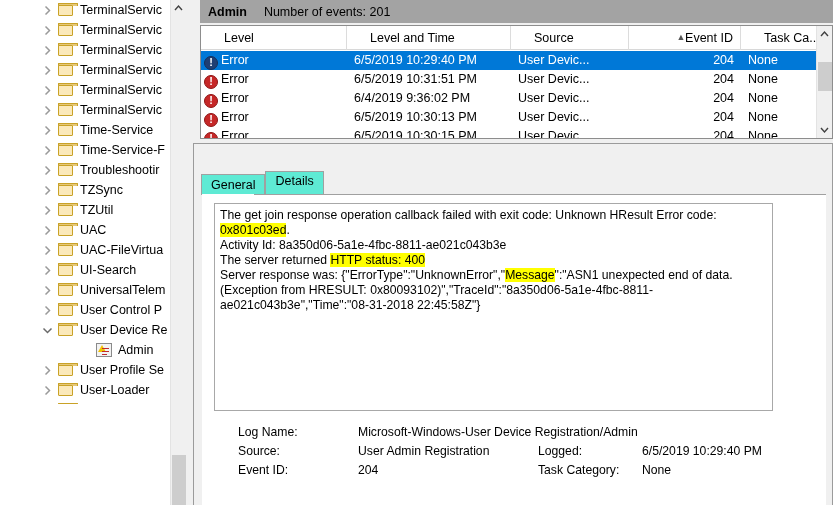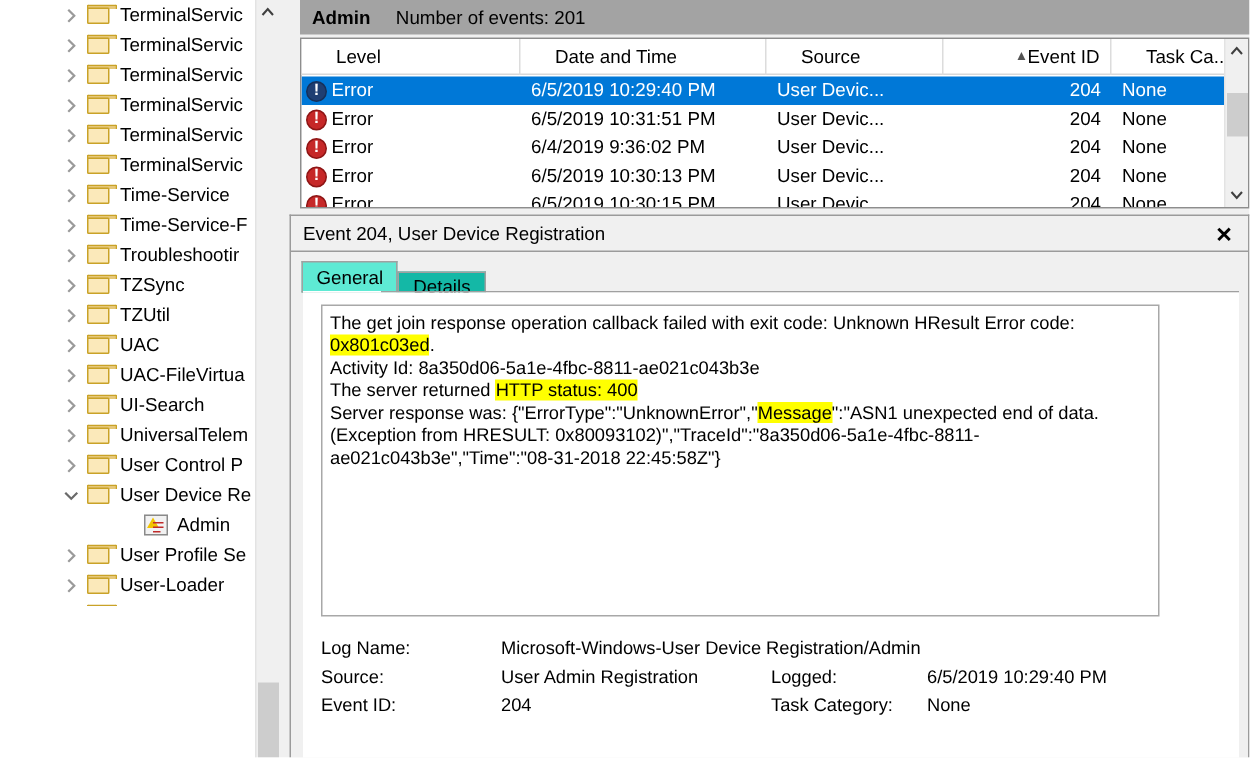--- a/index.html
+++ b/index.html
@@ -196,21 +196,21 @@
     left: 0;
     width: 616px;
     height: 19px;
     display: flex;
     align-items: center;
     font-size: 12.5px;
     box-sizing: border-box;
   }
   .evt-row.selected { background: #0078d7; color: #ffffff; }
   .evt-cell { height: 19px; line-height: 19px; white-space: nowrap; overflow: hidden; box-sizing: border-box; }
-  .evt-cell.level { width: 146px; padding-left: 3px; display: flex; align-items: center; }
+  .evt-cell.level { width: 146px; padding-left: 3px; display: flex; align-items: flex-end; }
   .evt-cell.date { width: 164px; padding-left: 7px; }
   .evt-cell.source { width: 118px; padding-left: 7px; }
   .evt-cell.eid { width: 112px; text-align: right; padding-right: 7px; }
   .evt-cell.task { width: 76px; padding-left: 7px; }
 
   .err-icon {
     width: 14px; height: 14px;
     border-radius: 50%;
     background: #c62828;
     border: 1px solid #8e1515;
@@ -290,27 +290,27 @@
 
   
   #tabs-row {
     position: absolute;
     left: 7px; top: 30px;
     height: 21px;
     display: flex;
     align-items: flex-end;
   }
   .tab {
-    height: 14px;
+    height: 24px;
     line-height: 19px;
     padding: 0 9px;
     font-size: 12.5px;
     border: 1px solid #a0a0a0;
     border-bottom: none;
-    background: #14b8a6;
+    background: #5eead4;
     box-sizing: border-box;
     position: relative;
   }
   .tab.active {
     background: #5eead4;
     height: 21px;
     line-height: 20px;
   }
   #tab-underline {
     position: absolute;
@@ -349,21 +349,21 @@
 
   
   #fields {
     position: absolute;
     left: 12px; top: 228px;
     width: 600px;
     font-size: 12.2px;
     line-height: 19px;
   }
   .field-row { display: flex; height: 19px; align-items: center; }
-  .fl { width: 120px; flex: 0 0 120px; }
+  .fl { width: 120px; flex: 0 0 120px; margin-left: 24px; }
   .fv1 { width: 180px; flex: 0 0 180px; }
   .fl2 { width: 104px; flex: 0 0 104px; }
   .fv2 { flex: 1 1 auto; }
 </style>
 </head>
 <body>
 
 <div id="tree-pane">
   <div id="tree-items">
       <div class="tree-item">
@@ -684,21 +684,21 @@
 <div id="right-pane">
 
   <div id="list-header-bar">
     <span class="admin-title">Admin</span>
     <span class="count-text">Number of events: 201</span>
   </div>
 
   <div id="event-list">
     <div id="list-columns">
         <div class="col-head c-level"><span>Level</span></div>
-        <div class="col-head c-date"><span>Date and Time</span></div>
+        <div class="col-head c-date"><span>Level and Time</span></div>
         <div class="col-head c-source"><span>Source</span></div>
         <div class="col-head c-eid num"><span class="sort-arrow">▲</span><span>Event ID</span></div>
         <div class="col-head c-task"><span>Task Ca...</span></div>
       </div>
     <div id="list-rows">
         <div class="evt-row selected" style="top: 25px;">
           <div class="evt-cell level">
             <span class="err-icon"></span>
             <span>Error</span>
           </div>
@@ -759,24 +759,20 @@
       <div class="arrow-dn">
         <svg width="15" height="17" viewBox="0 0 15 17">
             <path d="M4 7 L7.5 11 L11 7" fill="none" stroke="#404040" stroke-width="1.4"></path>
           </svg>
       </div>
     </div>
   </div>
 
   <div id="detail-panel">
 
-    <div id="detail-titlebar">
-      <span class="title">Event 204, User Device Registration</span>
-      <span id="detail-close">✕</span>
-    </div>
 
     <div id="tabs-row">
         <div class="tab active">General</div>
         <div class="tab">Details</div>
       </div>
     <div id="tab-underline"></div>
     <div id="tab-active-mask"></div>
 
     <div id="message-area">
 

